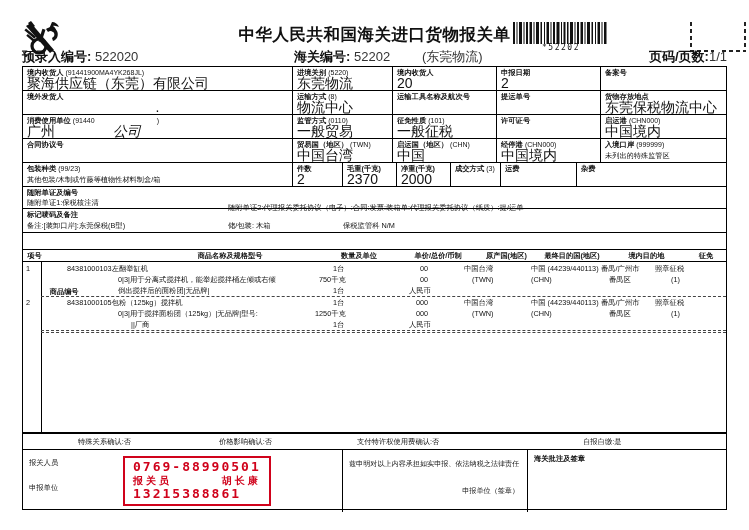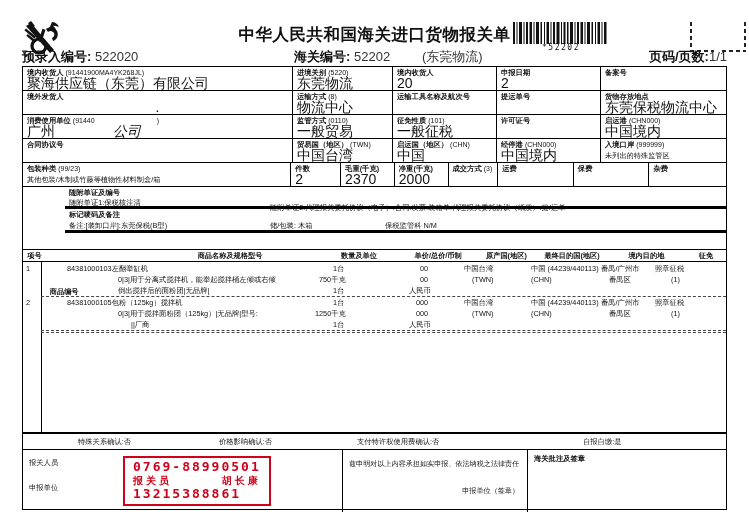--- a/index.html
+++ b/index.html
@@ -65,21 +65,21 @@
   .h24 { height:24px; }
 
   
   .w1 { width:270px; } .w2 { width:100px; } .w3 { width:104px; }
   .w4 { width:104px; } .w5 { width:125px; }
   
   .p1 { width:270px; } .p2 { width:50px; }
   .p4 { width:54px; } .p5 { width:50px; } .p6 { width:76px; }
   .p7 { width:76px; } .p8 { width:77px; }
 
-  .docrow { position:relative; height:22px; border-bottom:3px solid #000000;margin-left:42px; }
+  .docrow { position:relative; height:22px; border-bottom:1px solid #000000; }
   .docrow .t { position:absolute; font-size:7.3px; line-height:10px; white-space:nowrap; }
 
   
   .gh { display:flex; height:12px; border-bottom:1.1px solid #000; background:#fff; }
   .gh div { font-size:7.2px; font-weight:bold; text-align:center; line-height:12px; border-right:none; }
   .g-no { width:26px; } .g-code { width:110px; text-align:left !important; padding-left:4px;margin-top:36px; }
   .g-name { width:200px; } .g-qty { width:95px; } .g-price { width:86px; }
   .g-orig { width:70px; } .g-dest { width:80px; } .g-city { width:90px; } .g-ex { width:46px; }
 
   .gbody { position:relative; height:170px; }
@@ -325,24 +325,20 @@
         <div class="cv">2000</div>
       </div>
       <div class="cell p5">
         <div class="cl"><span>成交方式</span>
           <span class="code">(3)</span></div>
       </div>
       <div class="cell p6">
         <div class="cl">运费</div>
         <div class="cv"></div>
       </div>
-      <div class="cell p7">
-        <div class="cl">保费</div>
-        <div class="cv"></div>
-      </div>
       <div class="cell p8">
         <div class="cl">杂费</div>
         <div class="cv"></div>
       </div>
     </div>
 
     <div class="docrow">
       <div class="t lbl-b" style="left:4px; top:1px;">随附单证及编号</div>
       <div class="t" style="left:4px; top:11px;">随附单证1:保税核注清</div>
       <div class="t" style="left:205px; top:16px;">随附单证2:代理报关委托协议（电子）:合同:发票:装箱单:代理报关委托协议（纸质）:提/运单</div>

